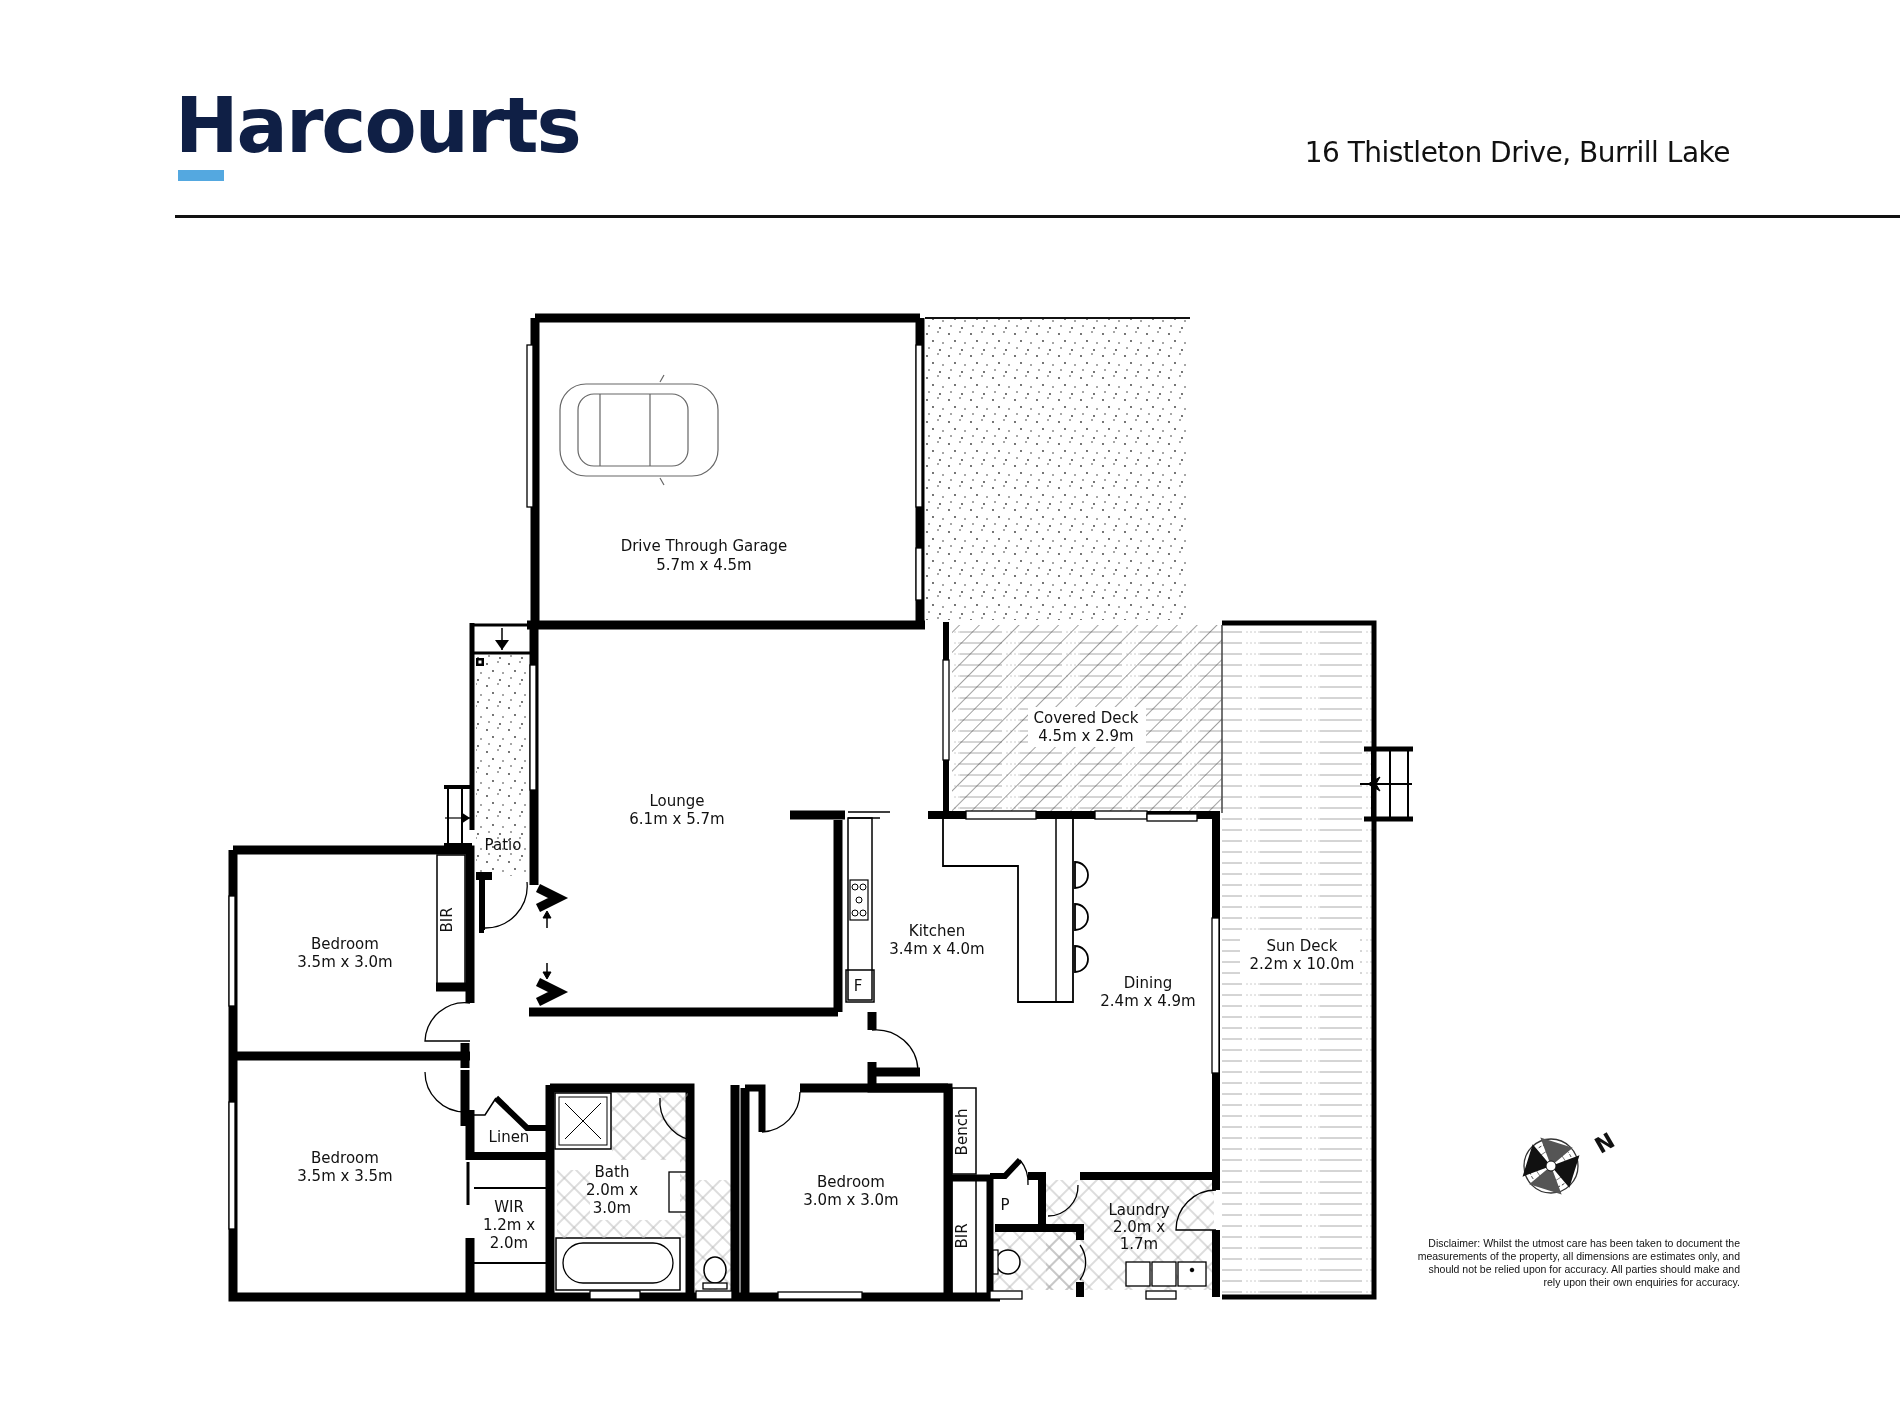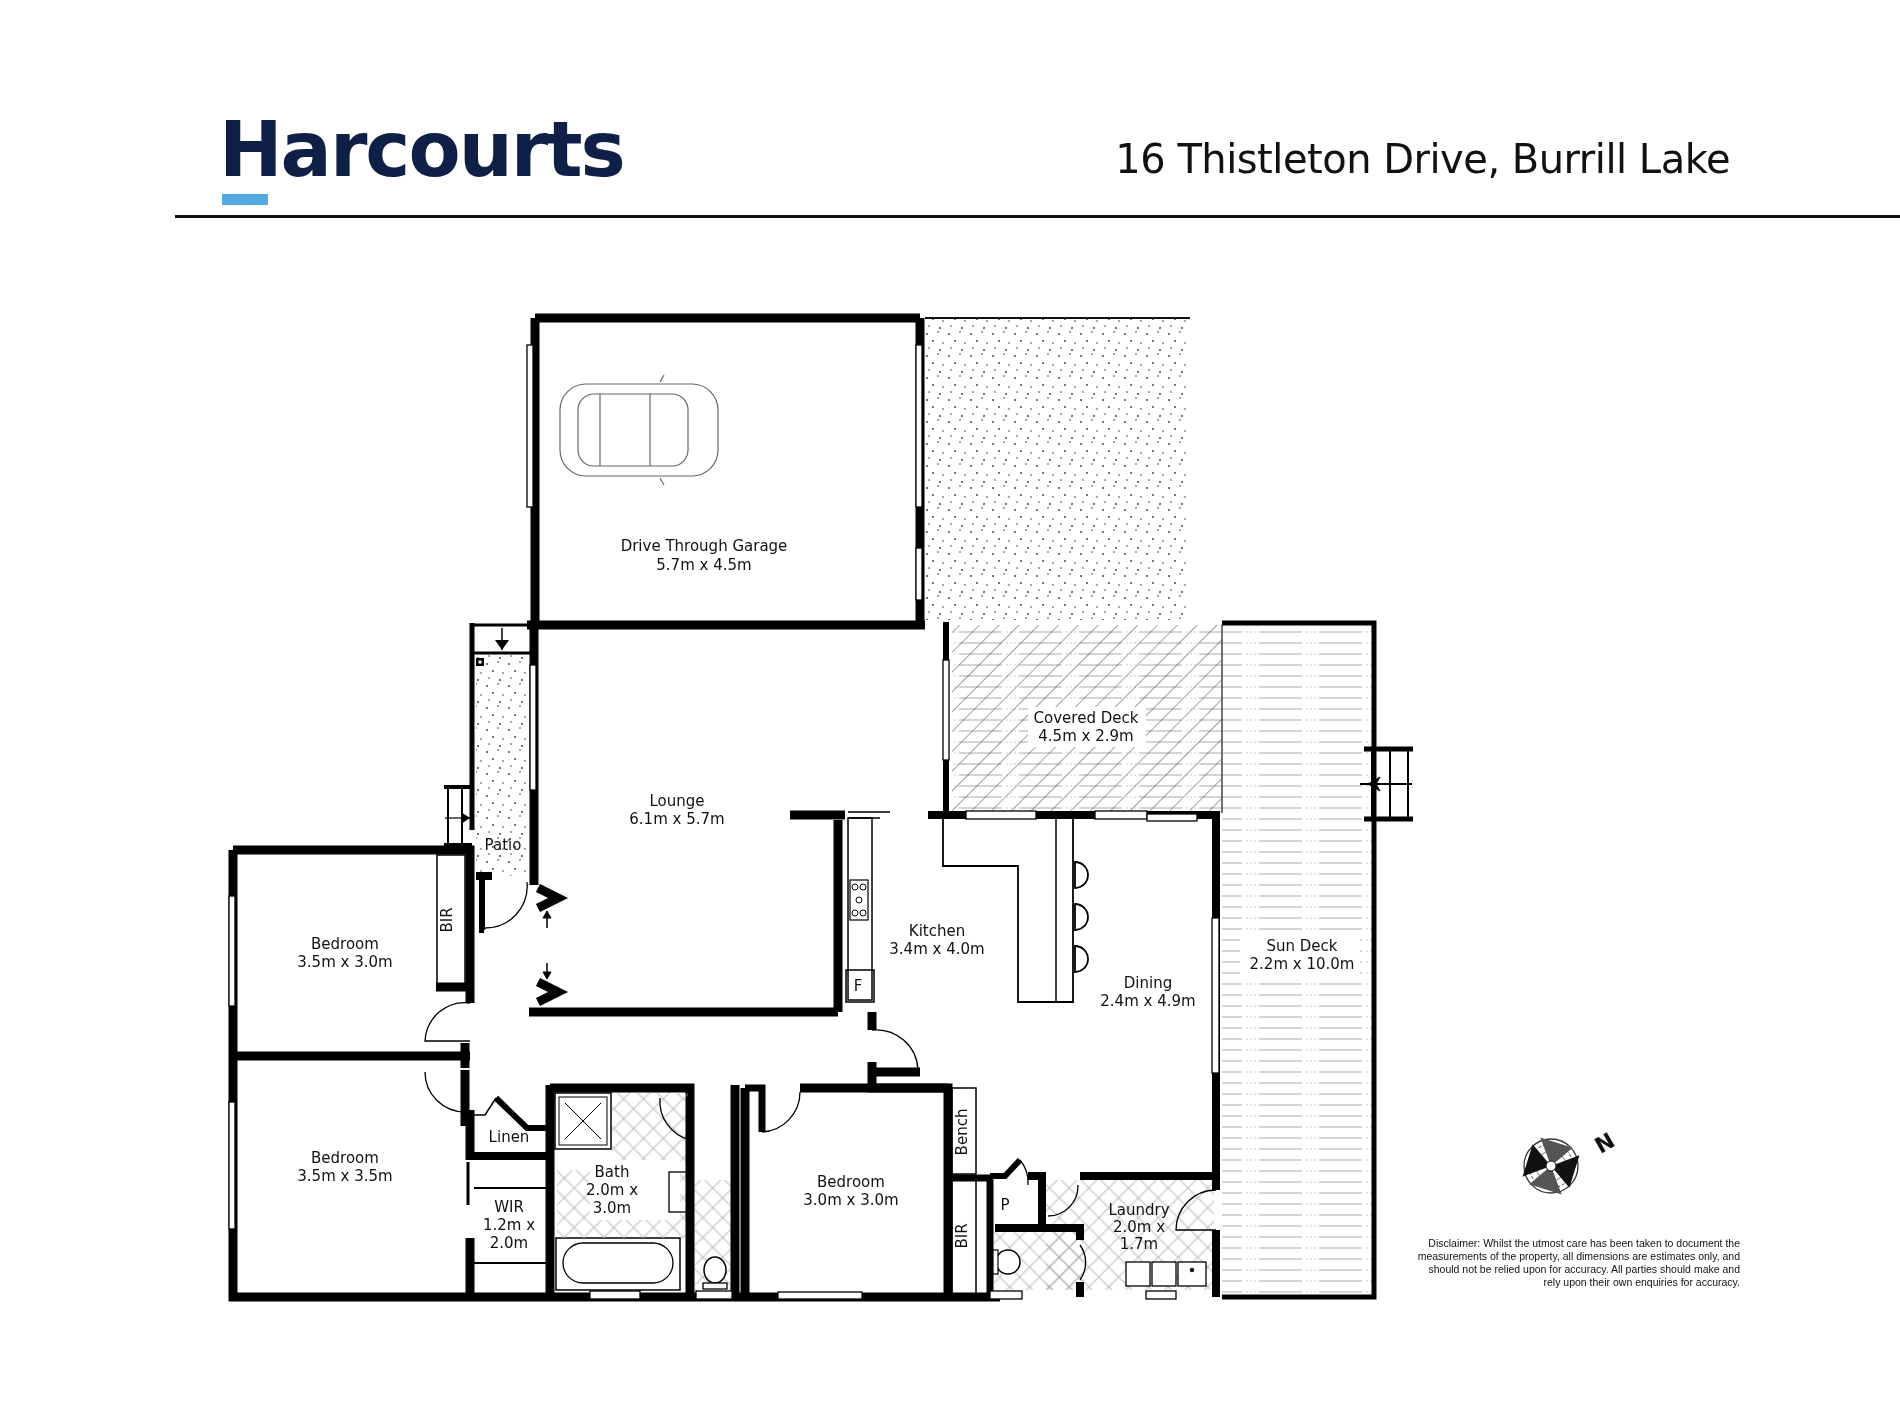--- a/index.html
+++ b/index.html
@@ -1,20 +1,20 @@
 <!DOCTYPE html>
 <html><head>
 <meta charset="utf-8">
 <style>
   html, body { margin: 0; padding: 0; background: #ffffff; }
   body { width: 1900px; height: 1425px; position: relative; overflow: hidden; font-family: "Liberation Sans", sans-serif; }
-  .logo { position: absolute; left: 175px; top: 112px; margin-left: 44px; }
+  .logo { position: absolute; left: 175px; top: 88px; }
   .logo-text { font-family: "DejaVu Sans", sans-serif; font-weight: bold; font-size: 76px; color: #0f1f45; letter-spacing: -2px; line-height: 1; }
   .logo-bar { position: absolute; left: 3px; top: 82px; width: 46px; height: 11px; background: #54a8e0; }
-  .address { position: absolute; right: 170px; top: 136px; font-family: "DejaVu Sans", sans-serif; font-size: 40px; color: #111; font-weight: normal; letter-spacing: -0.5px; }
+  .address { position: absolute; right: 170px; top: 136px; font-family: "DejaVu Sans", sans-serif; font-size: 28px; color: #111; font-weight: normal; letter-spacing: -0.5px; }
   .header-rule { position: absolute; left: 175px; top: 215px; width: 1725px; height: 3px; background: #111; }
   svg.plan { position: absolute; left: 0; top: 0; }
   .room-label { font-family: "DejaVu Sans", sans-serif; font-size: 15px; fill: #111; text-anchor: middle; }
   .small-label { font-family: "DejaVu Sans", sans-serif; font-size: 15px; fill: #111; text-anchor: middle; }
   .disclaimer { position: absolute; left: 1410px; top: 1237px; width: 330px; font-family: "Liberation Sans", sans-serif; font-size: 10.5px; line-height: 13px; color: #111; text-align: right; }
 </style>
 </head>
 <body>
 
 <div class="logo">

